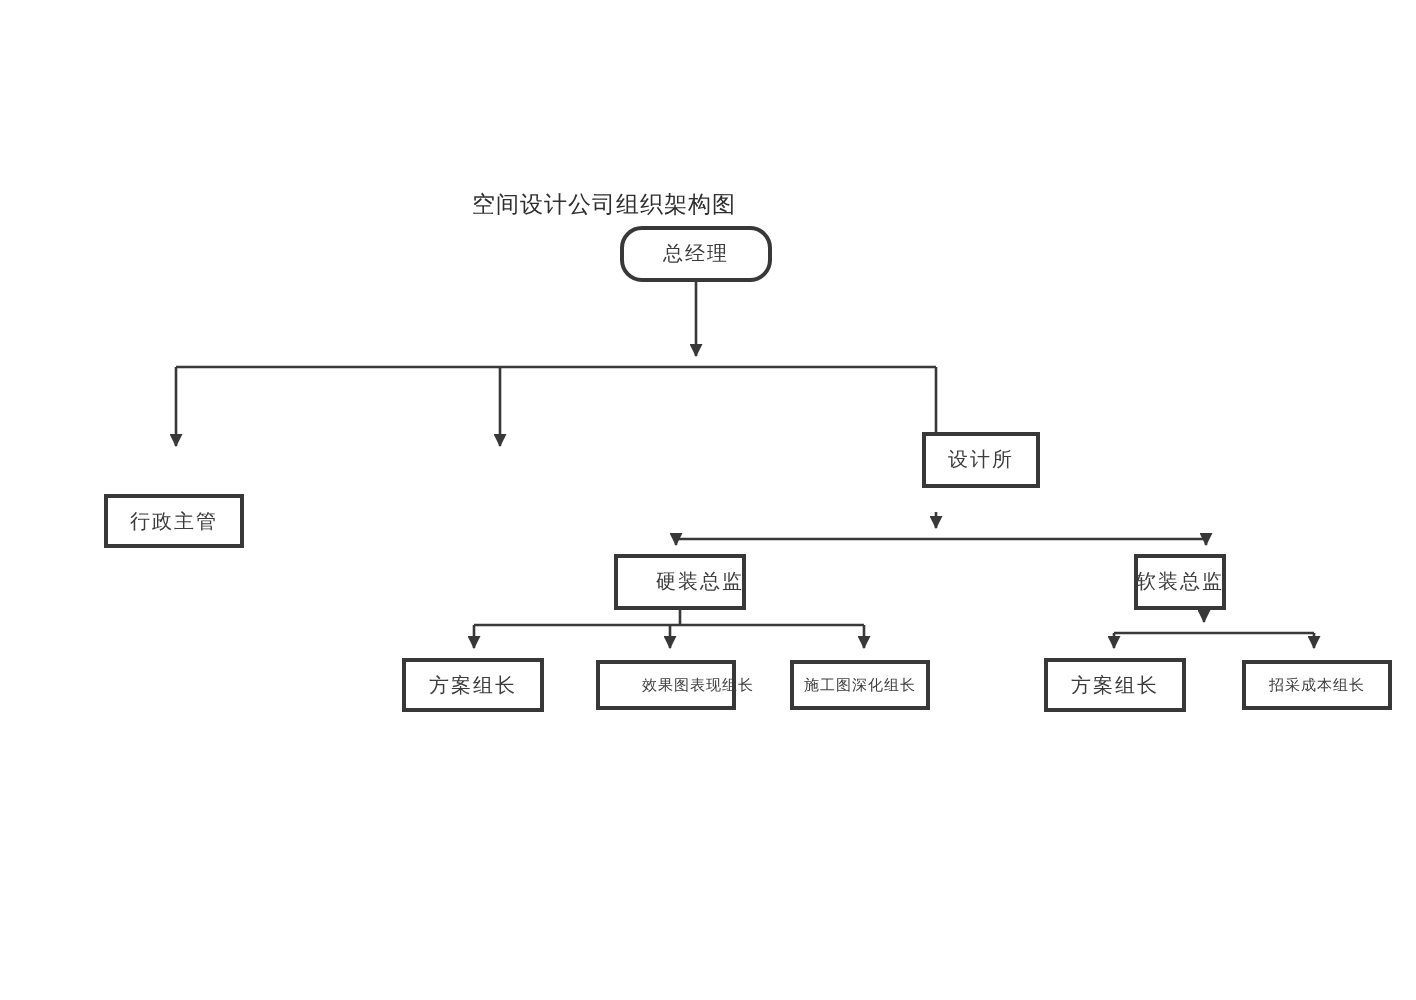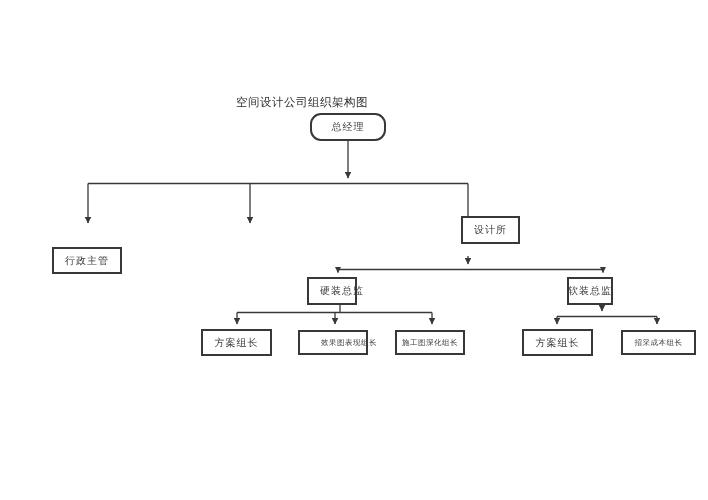--- a/index.html
+++ b/index.html
@@ -100,21 +100,21 @@
     <line x1="657" y1="316.5" x2="657" y2="324" marker-end="url(#arrow)"></line>
   </svg>
 
   <div class="node" style="left:310px; top:113px; width:76px; height:28px;border-radius:11px;">总经理</div>
 
   <div class="node" style="left:52px; top:247px; width:70px; height:27px;">行政主管</div>
 
 
   <div class="node" style="left:432px; top:216px; width:59px; height:28px;margin-left:29px;">设计所</div>
 
-  <div class="node" style="left:307px; top:277px; width:50px; height:28px;padding-left:20px;">硬装总监</div>
+  <div class="node" style="left:307px; top:277px; width:66px; height:28px;padding-left:20px;">硬装总监</div>
 
   <div class="node" style="left:567px; top:277px; width:46px; height:28px;">软装总监</div>
 
   <div class="node" style="left:201px; top:329px; width:71px; height:27px;">方案组长</div>
 
   <div class="node small" style="left:298px; top:330px; width:70px; height:25px;padding-left:32px;">效果图表现组长</div>
 
   <div class="node small" style="left:395px; top:330px; width:70px; height:25px;">施工图深化组长</div>
 
   <div class="node" style="left:522px; top:329px; width:71px; height:27px;">方案组长</div>

